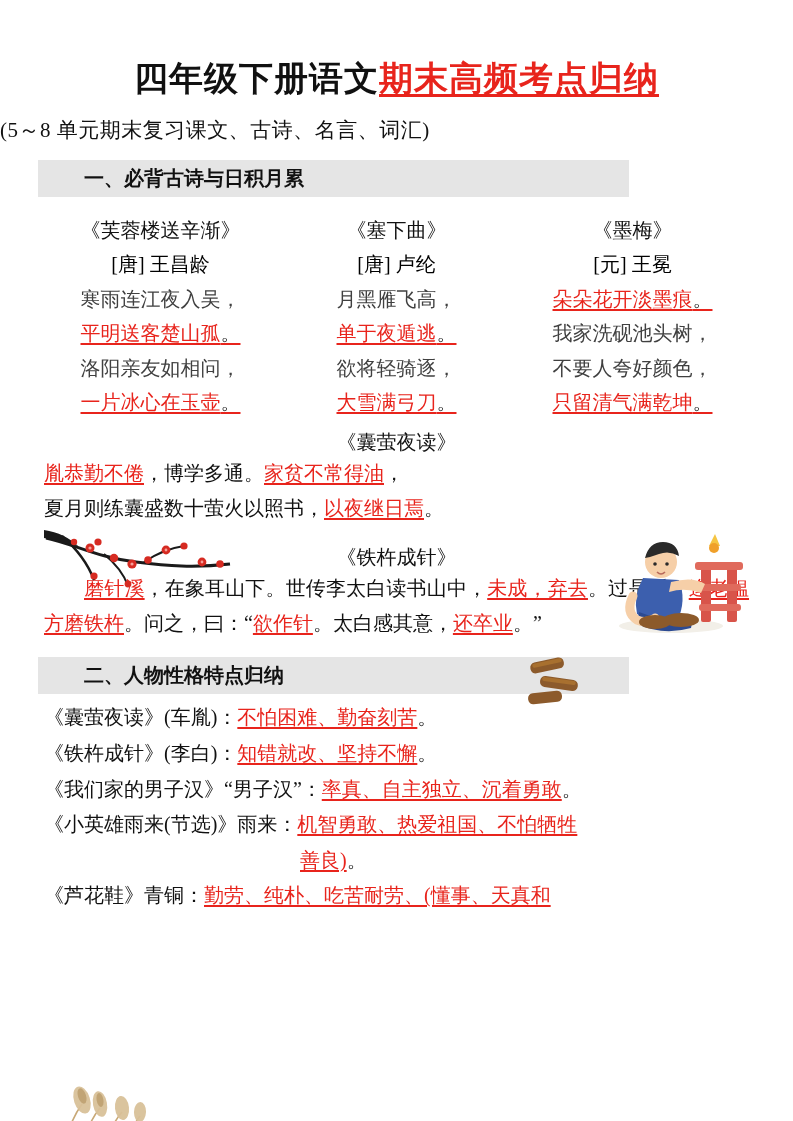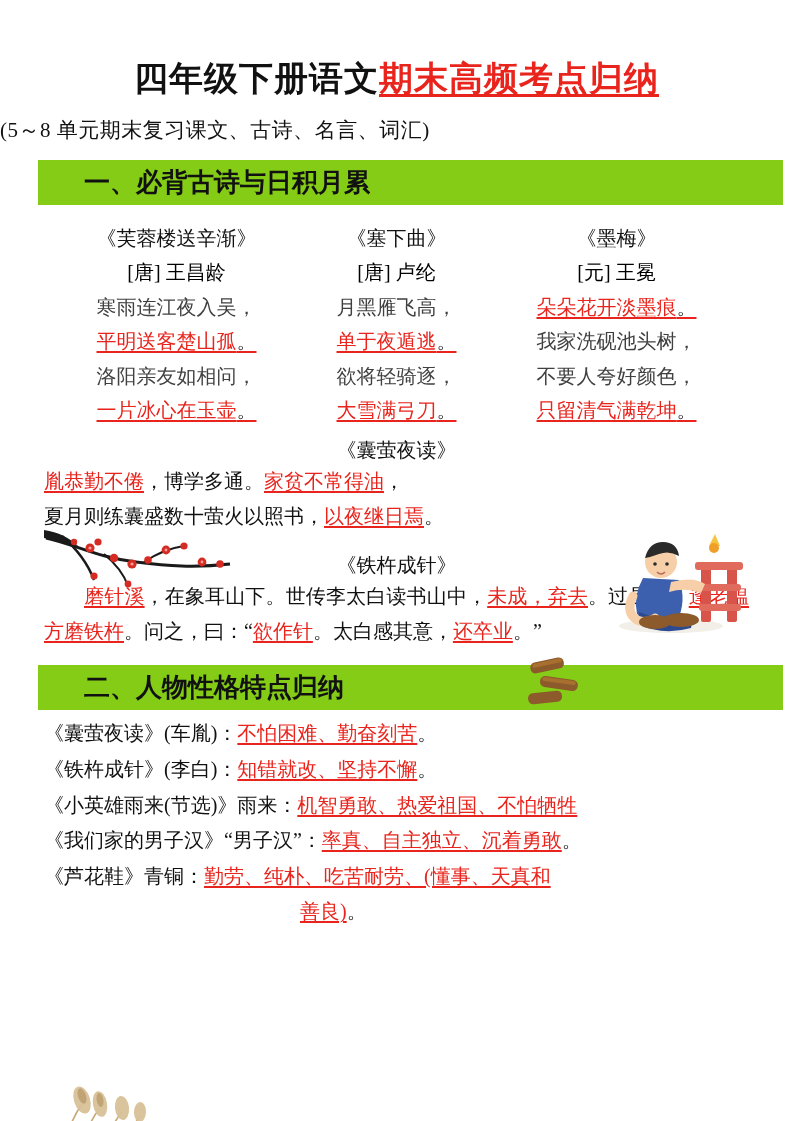--- a/index.html
+++ b/index.html
@@ -42,36 +42,36 @@
   .subtitle {
     text-align: left;
     margin-top: 14px;
     font-size: 21px;
     color: #111111;
     letter-spacing: 0.5px;
   }
 
   
   .section-head {
-    background: #84cc16;
-    font-size: 26px;
+    background: #e5e5e5;
+    font-size: 20px;
     font-weight: bold;
     color: #111111;
     padding: 5px 10px 5px 46px;
     margin-top: 16px;
-    width: 745px;
+    width: 591px;
     box-sizing: border-box;
     margin-left: 38px;
   }
 
   
   .poem-grid {
     display: flex;
     justify-content: center;
-    gap: 20px;
+    gap: 36px;
     margin-top: 16px;
     padding: 0 44px;
     box-sizing: border-box;
   }
   .poem-col {
     text-align: center;
     font-size: 20px;
     line-height: 1.72;
     min-width: 200px;
   }
@@ -253,30 +253,30 @@
   <div class="section-head">二、人物性格特点归纳</div>
 
   <div class="char-list">
     <div class="char-row">
       <span class="label">《囊萤夜读》(车胤)：</span><span class="red-u">不怕困难、勤奋刻苦</span><span>。</span>
     </div>
     <div class="char-row">
       <span class="label">《铁杵成针》(李白)：</span><span class="red-u">知错就改、坚持不懈</span><span>。</span>
     </div>
     <div class="char-row">
+      <span class="label">《我们家的男子汉》“男子汉”：</span><span class="red-u">率真、自主独立、沉着勇敢</span><span>。</span>
+    </div>
+    <div class="char-row">
       <span class="label">《小英雄雨来(节选)》雨来：</span><span class="red-u">机智勇敢、热爱祖国、不怕牺牲</span><span></span>
-    </div>
-    <div class="char-row">
-      <span class="label">《我们家的男子汉》“男子汉”：</span><span class="red-u">率真、自主独立、沉着勇敢</span><span>。</span>
-    </div>
-    <div class="char-row">
-      <span class="label">《芦花鞋》青铜：</span><span class="red-u">勤劳、纯朴、吃苦耐劳、(懂事、天真和</span><span></span>
     </div>
     <div class="char-row char-indent">
       <span class="red-u">善良)</span><span>。</span>
+    </div>
+    <div class="char-row">
+      <span class="label">《芦花鞋》青铜：</span><span class="red-u">勤劳、纯朴、吃苦耐劳、(懂事、天真和</span><span></span>
     </div>
   </div>
 
   <div class="deco grass">
     <svg width="140" height="80" viewBox="0 0 140 80">
       <g stroke="#c8a876" stroke-width="1.6" fill="none">
         <path d="M20 78 C24 56, 30 40, 40 26"></path>
         <path d="M40 78 C42 58, 48 42, 58 30"></path>
         <path d="M62 78 C64 60, 70 46, 80 34"></path>
         <path d="M86 78 C86 60, 90 48, 98 38"></path>

